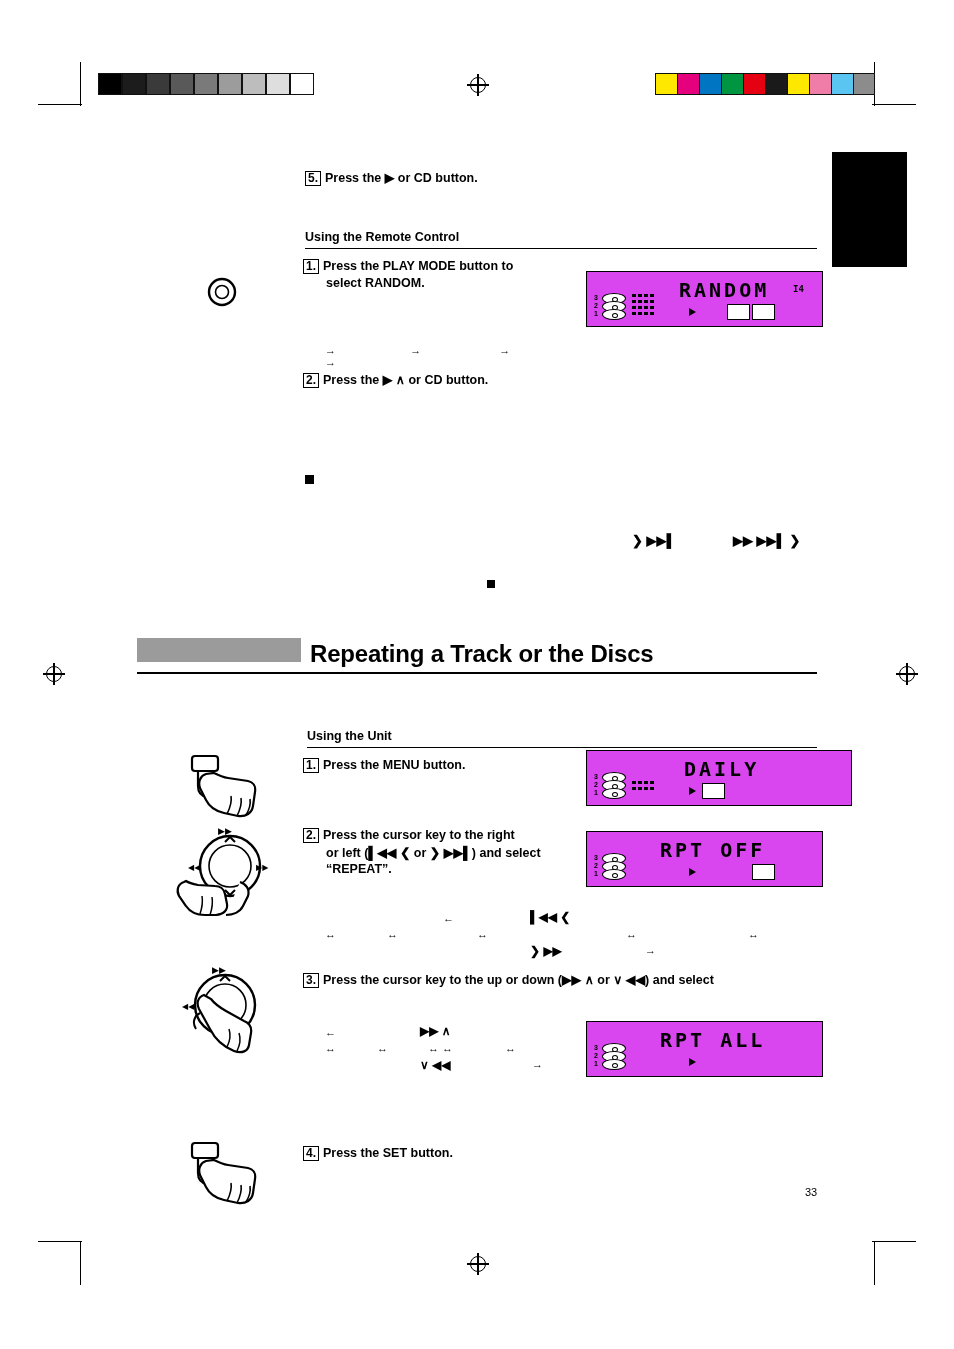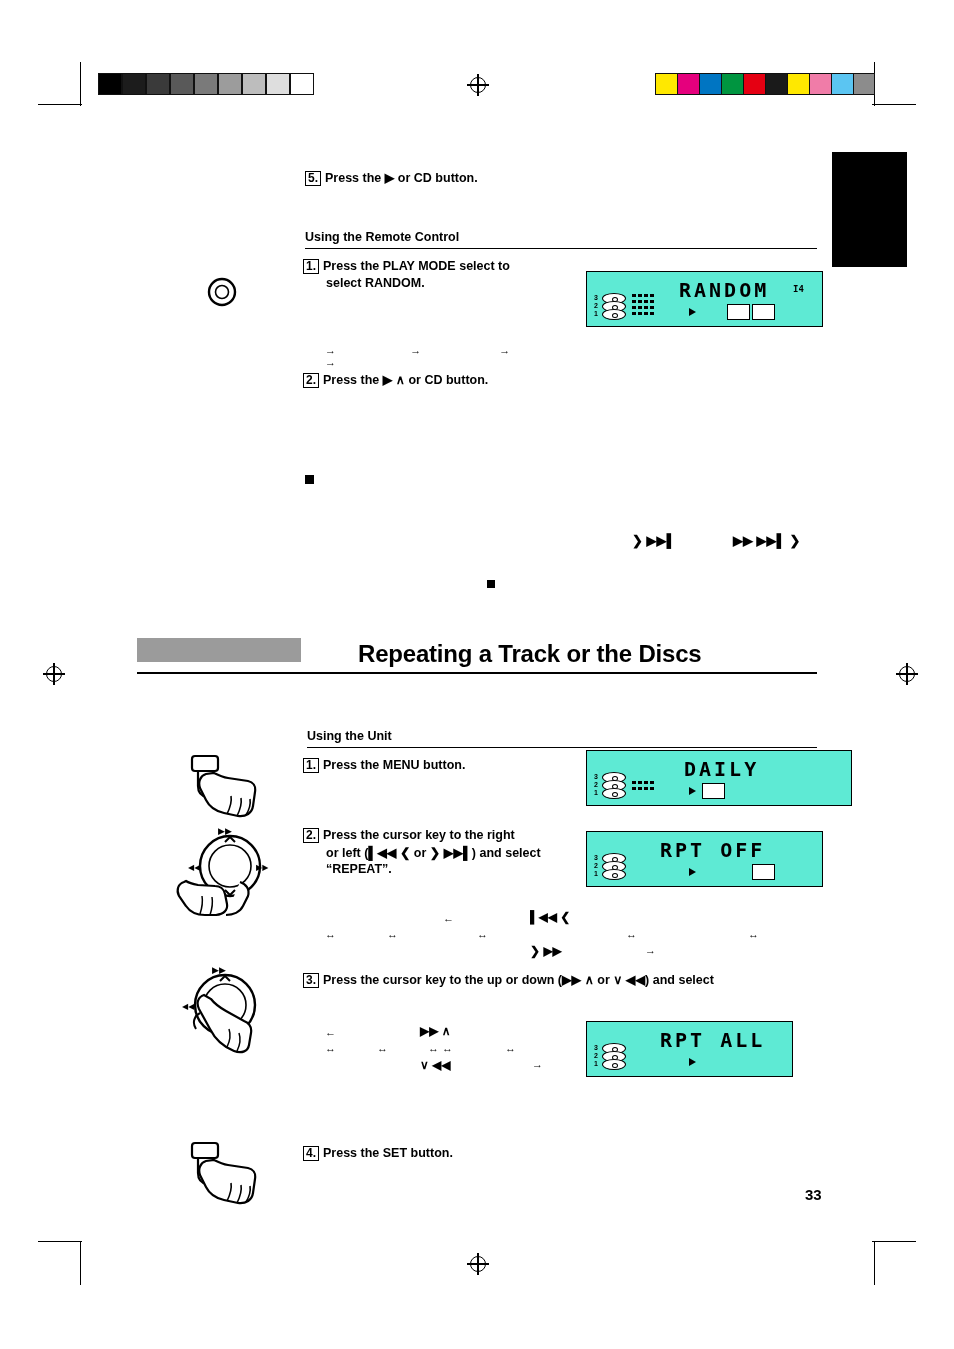--- a/index.html
+++ b/index.html
@@ -18,35 +18,35 @@
   .swatch{position:absolute;top:73px;width:24px;height:22px;border:0.5px solid #111;box-sizing:border-box;}
   .step{font-weight:bold;font-size:12.5px;}
   .stepnum{display:inline-block;border:1.6px solid #000;padding:0px 2px 1px 2px;font-weight:bold;font-size:12px;line-height:12px;margin-right:4px;}
   .head{font-weight:bold;font-size:12.5px;}
 
   
   #sectionTitle{font-size:24px;font-weight:bold;letter-spacing:-0.2px;}
   #titleBar{background:#9b9b9b;}
 
   
-  .panel{position:absolute;border:1.6px solid #000;background:#5eead4;box-sizing:border-box;}
+  .panel{position:absolute;border:1.6px solid #000;background:#d946ef;box-sizing:border-box;}
   .lcdtext{position:absolute;font-family:"DejaVu Sans Mono",monospace;font-weight:bold;letter-spacing:3px;}
   .discnum{position:absolute;font-size:7px;font-weight:bold;font-family:"Liberation Sans",sans-serif;}
 
   .ellipse{position:absolute;border:1.4px solid #000;border-radius:50%;background:#fff;}
   .ellipse .inner{position:absolute;left:50%;top:50%;width:4px;height:3px;margin-left:-2px;margin-top:-1.5px;border:1.2px solid #000;border-radius:50%;background:#fff;}
 
   .trackgrid{position:absolute;}
   .tcell{position:absolute;background:#000;width:4px;height:3px;}
 
   .playtri{position:absolute;width:0;height:0;border-left:7px solid #000;border-top:4px solid transparent;border-bottom:4px solid transparent;}
 
   .sqbox{position:absolute;border:1.5px solid #000;background:#fff;box-sizing:border-box;}
 
-  .pgnum{font-weight:bold;font-size:15px;}
+  .pgnum{font-weight:normal;font-size:11px;}
 
   .arrowrow{position:absolute;font-size:11px;font-weight:bold;}
 
   .blackblock{position:absolute;background:#000;}
 
   .smallsq{position:absolute;background:#000;width:9px;height:9px;}
 
   
   svg{display:block;}
 </style>
@@ -107,21 +107,21 @@
 <div class="blackblock" style="left:832px;top:152px;width:75px;height:115px;"></div>
 
 <div class="abs" style="left:305px;top:168px;">
   <span class="stepnum">5.</span><span class="step">Press the ▶ or CD button.</span>
 </div>
 
 <div class="abs head" style="left:305px;top:230px;">Using the Remote Control</div>
 <div class="abs" style="left:305px;top:248px;width:512px;height:1.2px;background:#000;"></div>
 
 <div class="abs" style="left:303px;top:256px;width:270px;">
-  <span class="stepnum">1.</span><span class="step">Press the PLAY MODE select to</span>
+  <span class="stepnum">1.</span><span class="step">Press the PLAY MODE button to</span>
   <div class="step" style="margin-left:23px;margin-top:2px;">select RANDOM.</div>
 </div>
 
 <div class="abs" style="left:207px;top:277px;">
   <svg width="30" height="30" viewBox="0 0 30 30">
     <circle cx="15" cy="15" r="13" fill="none" stroke="#000" stroke-width="2.4"></circle>
     <circle cx="15" cy="15" r="6.5" fill="none" stroke="#000" stroke-width="1.6"></circle>
   </svg>
 </div>
 
@@ -178,21 +178,21 @@
 <div class="abs" style="left:303px;top:370px;text-align:right;">
   <span class="stepnum">2.</span><span class="step">Press the ▶  ∧  or CD button.</span>
 </div>
 
 <div class="smallsq" style="left:305px;top:475px;"></div>
 <div class="abs" style="left:632px;top:533px;font-size:13px;font-weight:bold;">❯ ▶▶▌</div>
 <div class="abs" style="left:733px;top:533px;font-size:13px;font-weight:bold;">▶▶ ▶▶▌ ❯</div>
 <div class="smallsq" style="left:487px;top:580px;width:8px;height:8px;"></div>
 
 <div class="abs" id="titleBar" style="left:137px;top:638px;width:164px;height:24px;"></div>
-<div class="abs" id="sectionTitle" style="left:310px;top:640px;margin-left:48px;">Repeating a Track or the Discs</div>
+<div class="abs" id="sectionTitle" style="left:310px;top:640px;">Repeating a Track or the Discs</div>
 <div class="abs" style="left:137px;top:672px;width:680px;height:2px;background:#000;"></div>
 
 <div class="abs head" style="left:307px;top:729px;">Using the Unit</div>
 <div class="abs" style="left:307px;top:747px;width:510px;height:1.2px;background:#000;"></div>
 
 <div class="abs" style="left:303px;top:755px;">
   <span class="stepnum">1.</span><span class="step">Press the MENU button.</span>
 </div>
 
 <div class="abs" style="left:184px;top:752px;">
@@ -304,21 +304,21 @@
     <path d="M50 18 l5 -5 l5 5" fill="none" stroke="#000" stroke-width="2"></path>
     <text x="42" y="10" font-size="9" font-family="DejaVu Sans" font-weight="bold">▶▶</text>
     <text x="12" y="46" font-size="8" font-family="DejaVu Sans" font-weight="bold">◀◀</text>
     <path d="M34 32 C28 34 26 40 29 46 L40 66 C45 76 54 84 64 88 C72 91 78 88 79 82 L81 70 C82 64 79 60 74 58 L56 48 C49 44 44 40 41 36 Z" fill="#fff" stroke="#000" stroke-width="2.2"></path>
     <path d="M57 84 C60 78 61 72 59 66" fill="none" stroke="#000" stroke-width="1.5"></path>
     <path d="M67 88 C70 82 71 76 69 70" fill="none" stroke="#000" stroke-width="1.5"></path>
     <path d="M30 50 C24 53 22 60 26 66" fill="none" stroke="#000" stroke-width="2"></path>
   </svg>
 </div>
 
-<div class="panel" style="left:586px;top:1021px;width:207px;height:56px;">
+<div class="panel" style="left:586px;top:1021px;width:237px;height:56px;">
   <div class="lcdtext" style="left:73px;top:6px;font-size:20px;">RPT ALL</div>
   <div class="discnum" style="left:7px;top:22px;">3</div>
   <div class="discnum" style="left:7px;top:30px;">2</div>
   <div class="discnum" style="left:7px;top:38px;">1</div>
   <div class="ellipse" style="left:15px;top:21px;width:22px;height:9px;">
       <div class="inner"></div>
     </div>
   <div class="ellipse" style="left:15px;top:29px;width:22px;height:9px;">
       <div class="inner"></div>
     </div>

